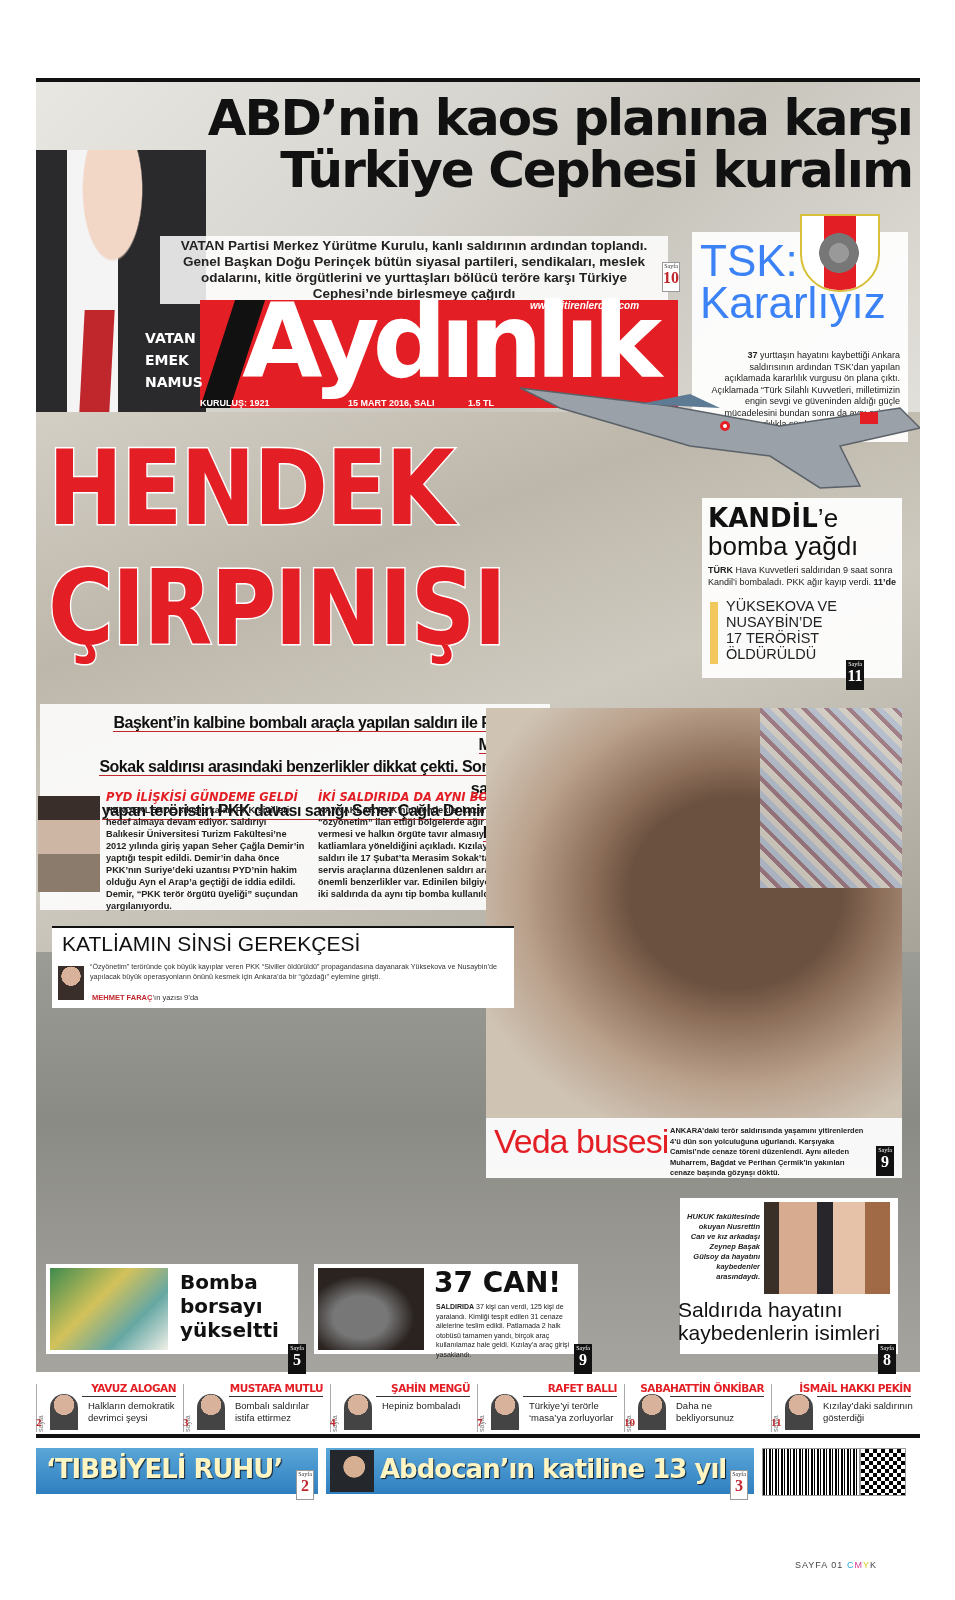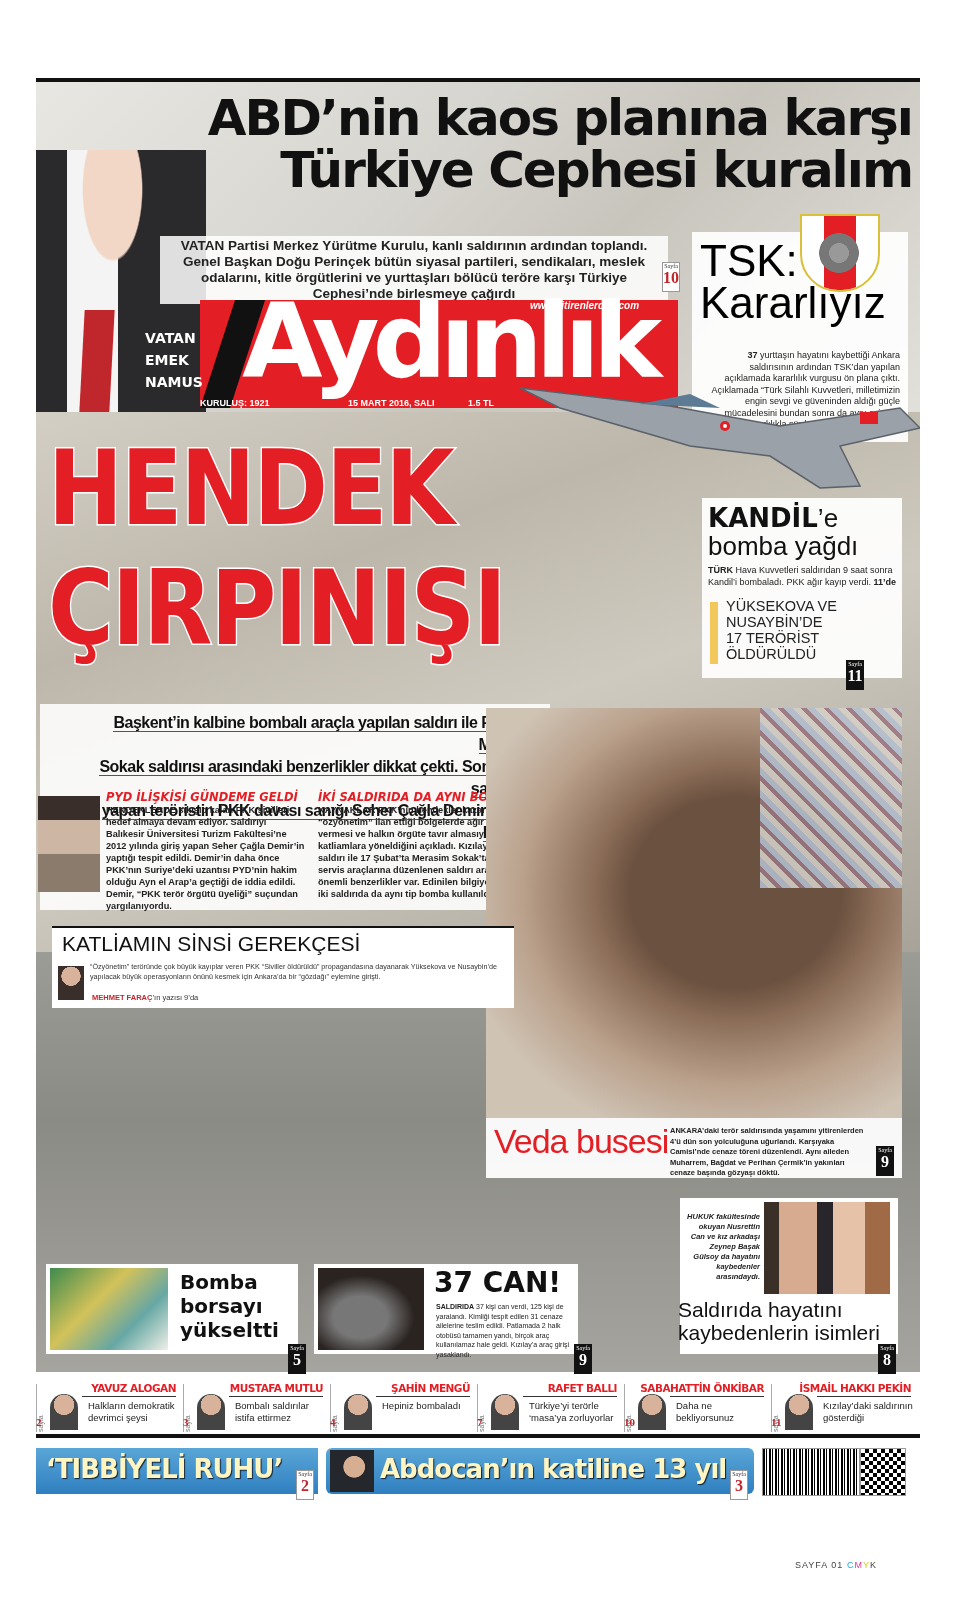--- a/index.html
+++ b/index.html
@@ -22,21 +22,21 @@
   .sayfa.dark .num{color:#fff;}
   
   .mast{left:200px;top:300px;width:478px;height:108px;background:#e31e24;}
   .mast-black{left:200px;top:300px;width:30px;height:108px;background:#111;transform:skewX(-18deg);transform-origin:bottom left;}
   .logo{left:210px;top:286px;font-family:"DejaVu Sans",sans-serif;font-weight:bold;font-size:104px;letter-spacing:-7px;color:#fff;line-height:110px;margin-left:32px;}
   .url{left:530px;top:300px;font-size:10px;font-weight:bold;color:#fff;font-style:italic;}
   .motto{left:145px;width:60px;font-family:"DejaVu Sans",sans-serif;font-weight:bold;font-size:14px;color:#fff;}
   .mastline{top:398px;font-size:9px;font-weight:bold;color:#fff;}
   
   .tsk{left:692px;top:232px;width:216px;height:210px;background:rgba(255,255,255,.92);}
-  .tsk-title{left:700px;top:240px;font-family:"Liberation Sans",sans-serif;font-size:44px;line-height:42px;color:#000000;}
+  .tsk-title{left:700px;top:240px;font-family:"Liberation Sans",sans-serif;font-size:44px;line-height:42px;color:#3b82f6;}
   .emblem{left:800px;top:214px;width:76px;height:74px;background:#fff;border:2px solid #d8c03a;border-radius:0 0 38px 38px;overflow:hidden;}
   .emblem .stripe{position:absolute;left:22px;top:0;width:32px;height:74px;background:#e31e24;}
   .emblem .crest{position:absolute;left:14px;top:14px;width:46px;height:46px;border-radius:50%;background:radial-gradient(circle,#999 0 30%,#777 31% 60%,transparent 62%);}
   .tsk-body{left:704px;top:350px;width:196px;font-size:9px;line-height:11.5px;text-align:right;color:#222;}
   
   .jet{left:520px;top:368px;width:400px;height:130px;}
   
   .hendek{left:48px;top:428px;font-family:"DejaVu Sans",sans-serif;font-weight:900;font-size:104px;line-height:120px;color:#e31e24;letter-spacing:-2px;-webkit-text-stroke:3px #fff;paint-order:stroke fill;transform:scaleX(0.86);transform-origin:left top;}
   
   .kandil{left:702px;top:498px;width:200px;height:180px;background:rgba(255,255,255,.93);}
@@ -276,21 +276,21 @@
     <div class="ln"></div>
   <div class="tx">Kızılay’daki saldırının gösterdiği</div>
 </div>
 
 <div class="abs ban" style="left:36px;width:282px;">
   <div class="ban-t" style="left:10px;">‘TIBBİYELİ RUHU’</div>
 </div>
 <div class="abs sayfa" style="left:296px;top:1470px;width:16px;height:28px;">
   <span class="lbl">Sayfa</span><span class="num">2</span>
 </div>
-<div class="abs ban" style="left:326px;width:428px;border-radius:6px;">
+<div class="abs ban" style="left:326px;width:428px;">
   <div class="abs" style="left:4px;top:2px;width:44px;height:42px;background:radial-gradient(circle at 55% 40%,#d6ae92 0 30%,#24272c 32%);"></div>
   <div class="ban-t" style="left:54px;">Abdocan’ın katiline 13 yıl</div>
 </div>
 <div class="abs sayfa" style="left:730px;top:1470px;width:16px;height:28px;">
   <span class="lbl">Sayfa</span><span class="num">3</span>
 </div>
 <div class="abs barcode"></div>
 <div class="abs qr"></div>
 
 <div class="abs footer">

